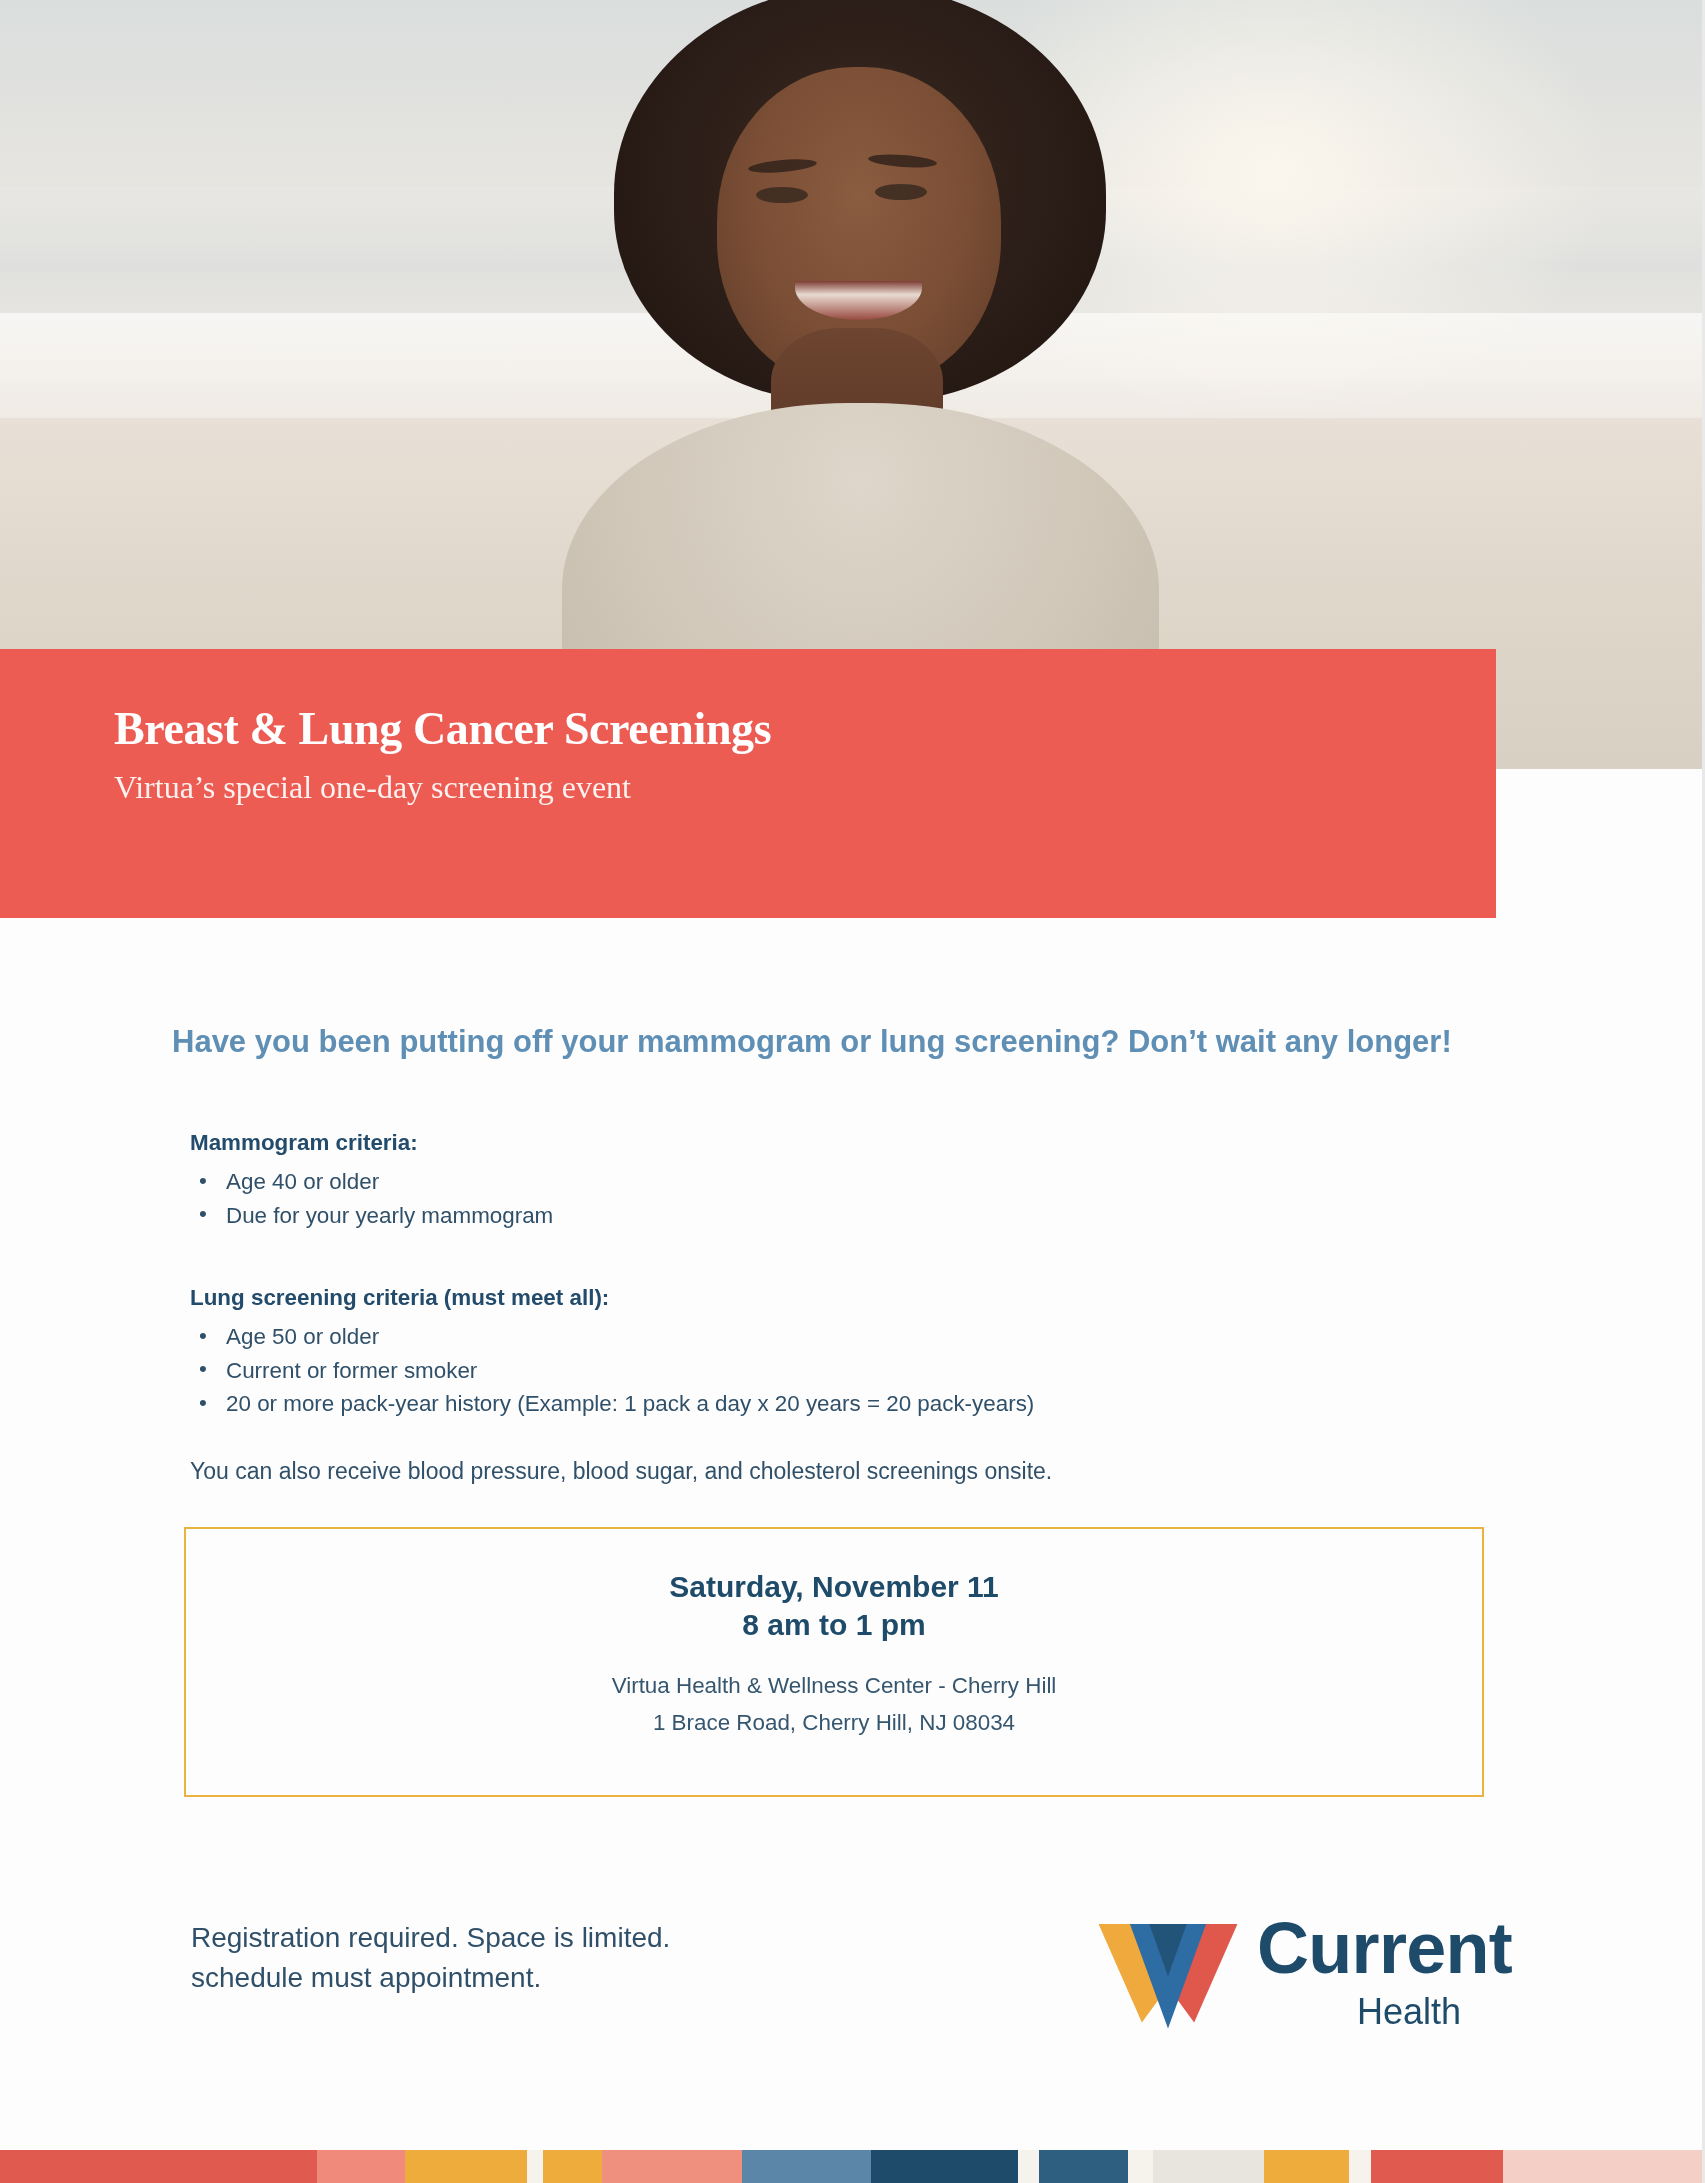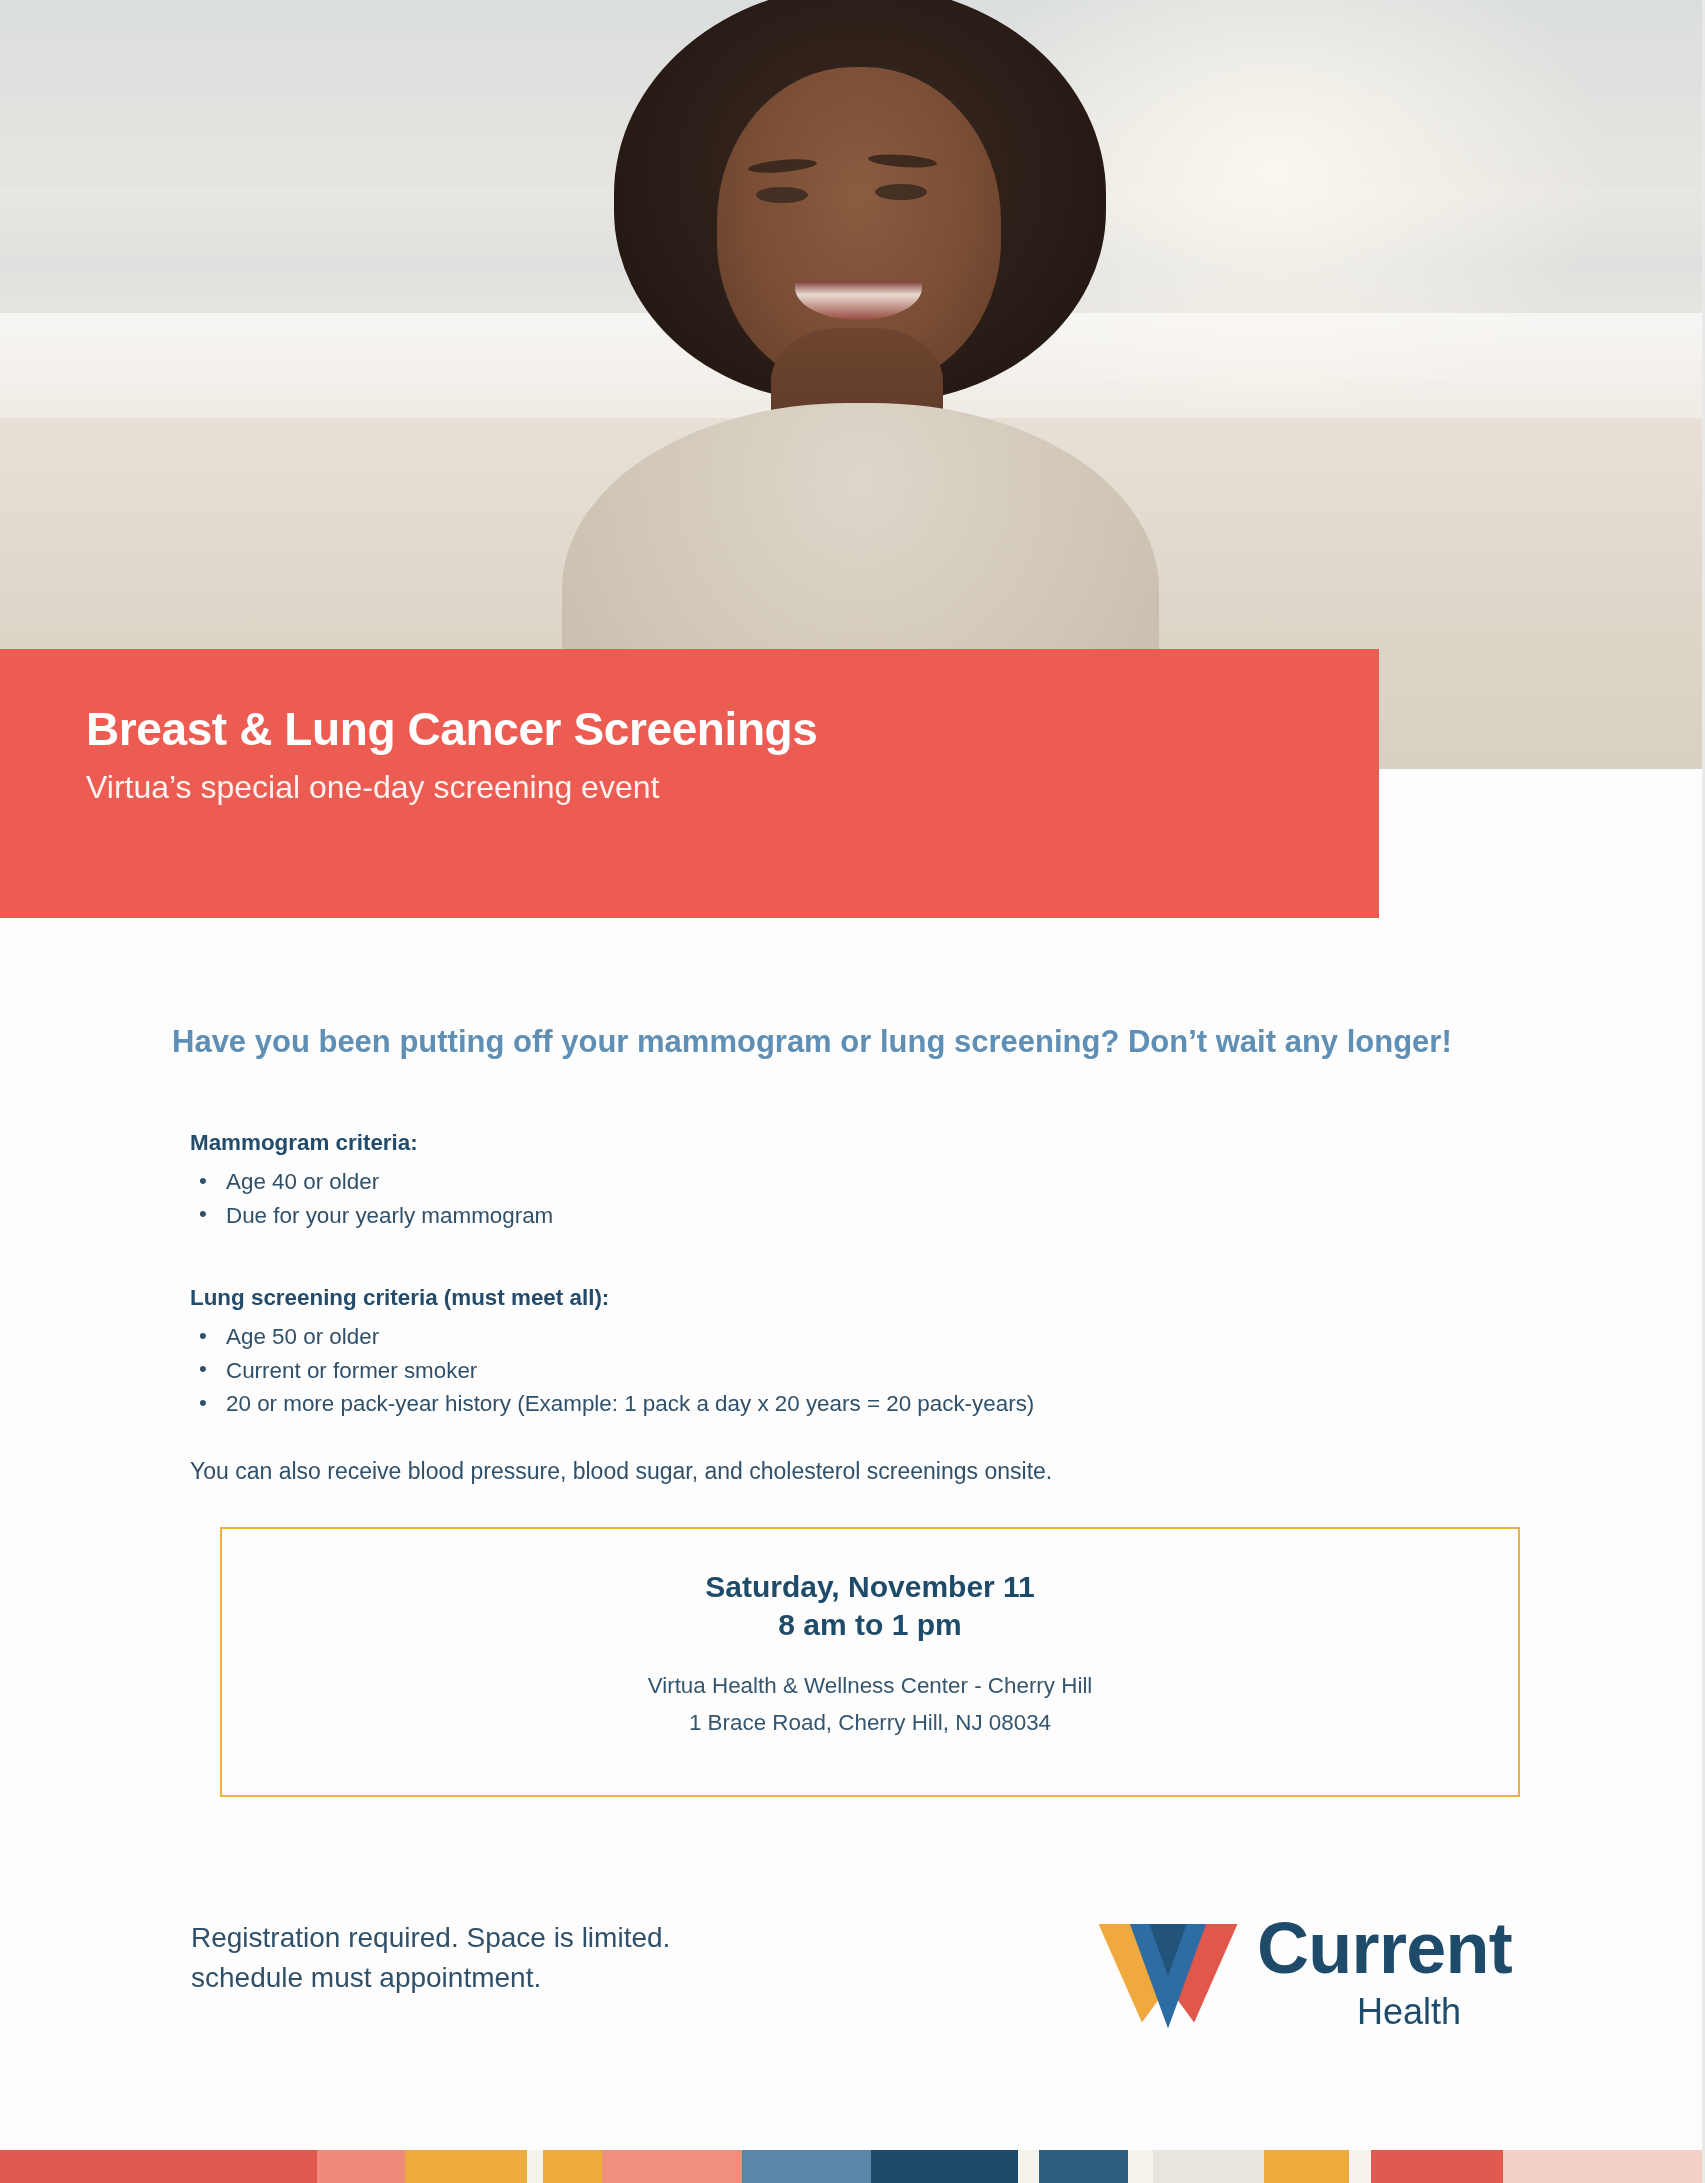--- a/index.html
+++ b/index.html
@@ -118,26 +118,27 @@
     background: linear-gradient(180deg, #7c3b34 0%, #f2e6de 35%, #9b4a41 100%);
     border-radius: 0 0 60% 60% / 0 0 100% 100%;
     opacity: .92;
   }
 
   
   .banner {
     position: absolute;
     left: 0;
     top: 649px;
-    width: 1379px;
+    width: 1496px;
     height: 269px;
     background: #ec5c53;
     box-sizing: border-box;
-    padding: 57px 0 0 86px;
+    padding: 57px 0 0 114px;
     color: #ffffff;
+    font-family: Liberation Serif, serif;
   }
   .banner-title {
     font-size: 46px;
     font-weight: bold;
     letter-spacing: -0.4px;
     line-height: 1.0;
     margin: 0 0 19.4px 0;
   }
   .banner-sub {
     font-size: 32px;
@@ -203,21 +204,20 @@
   .eventbox {
     position: absolute;
     left: 184px;
     top: 1527px;
     width: 1300px;
     height: 270px;
     border: 2.2px solid #eab33f;
     box-sizing: border-box;
     text-align: center;
     padding-top: 39px;
-    margin-left: 36px;
   }
   .event-date {
     font-size: 30px;
     font-weight: bold;
     color: #1f4b6b;
     line-height: 1.28;
     margin: 0;
   }
   .event-venue {
     margin-top: 25px;

